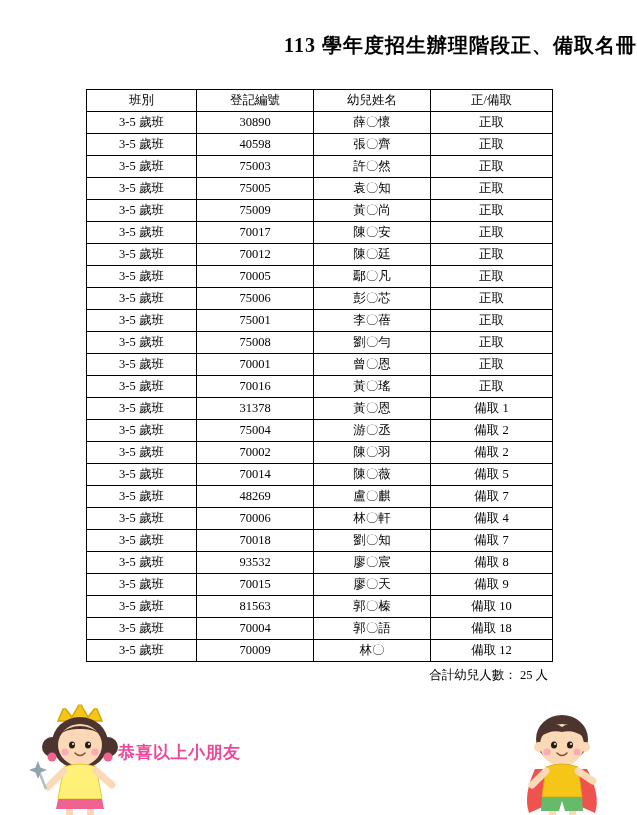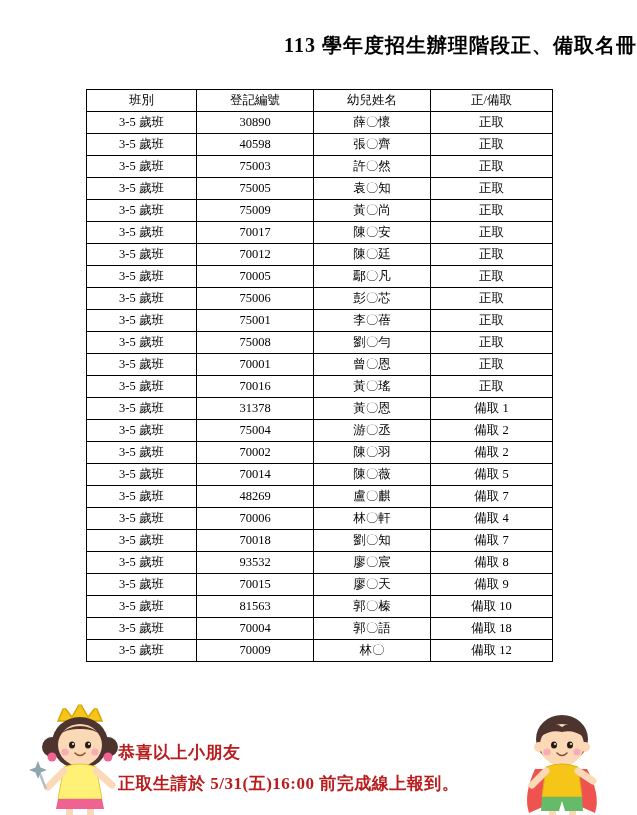--- a/index.html
+++ b/index.html
@@ -69,21 +69,21 @@
     padding-right: 4px;
   }
   .footer-msg {
     position: absolute;
     left: 118px;
     top: 705px;
     font-size: 17px;
     font-weight: bold;
     line-height: 31px;
     letter-spacing: 0.5px;
-    color: #b91c1c;
+    color: #ec4899;
   }
   .mascot {
     position: absolute;
     bottom: 18px;
   }
   .mascot.left { left: 28px; }
   .mascot.right { right: 24px; }
 </style>
 </head>
 <body>
@@ -255,24 +255,24 @@
         </tr>
         <tr>
           <td>3-5 歲班</td>
           <td>70009</td>
           <td>林〇</td>
           <td>備取 12</td>
         </tr>
       </tbody>
   </table>
 
+  <div class="total-row">合計幼兒人數： 25 人</div>
 
   <div class="footer-msg">
     <div>恭喜以上小朋友</div>
-    <div>正取生請於 5/31(五)16:00 前完成線上報到。</div>
   </div>
 
   <div class="mascot left">
     <svg width="108" height="130" viewBox="0 0 108 130" aria-hidden="true">
 
       <path d="M30 26 L36 12 L44 22 L52 8 L60 22 L68 12 L74 26 Z" fill="#f5c518" stroke="#d9a400" stroke-width="1.5"></path>
       <circle cx="36" cy="11" r="2.4" fill="#ffffff"></circle>
       <circle cx="52" cy="7" r="2.6" fill="#ffffff"></circle>
       <circle cx="68" cy="11" r="2.4" fill="#ffffff"></circle>
 

